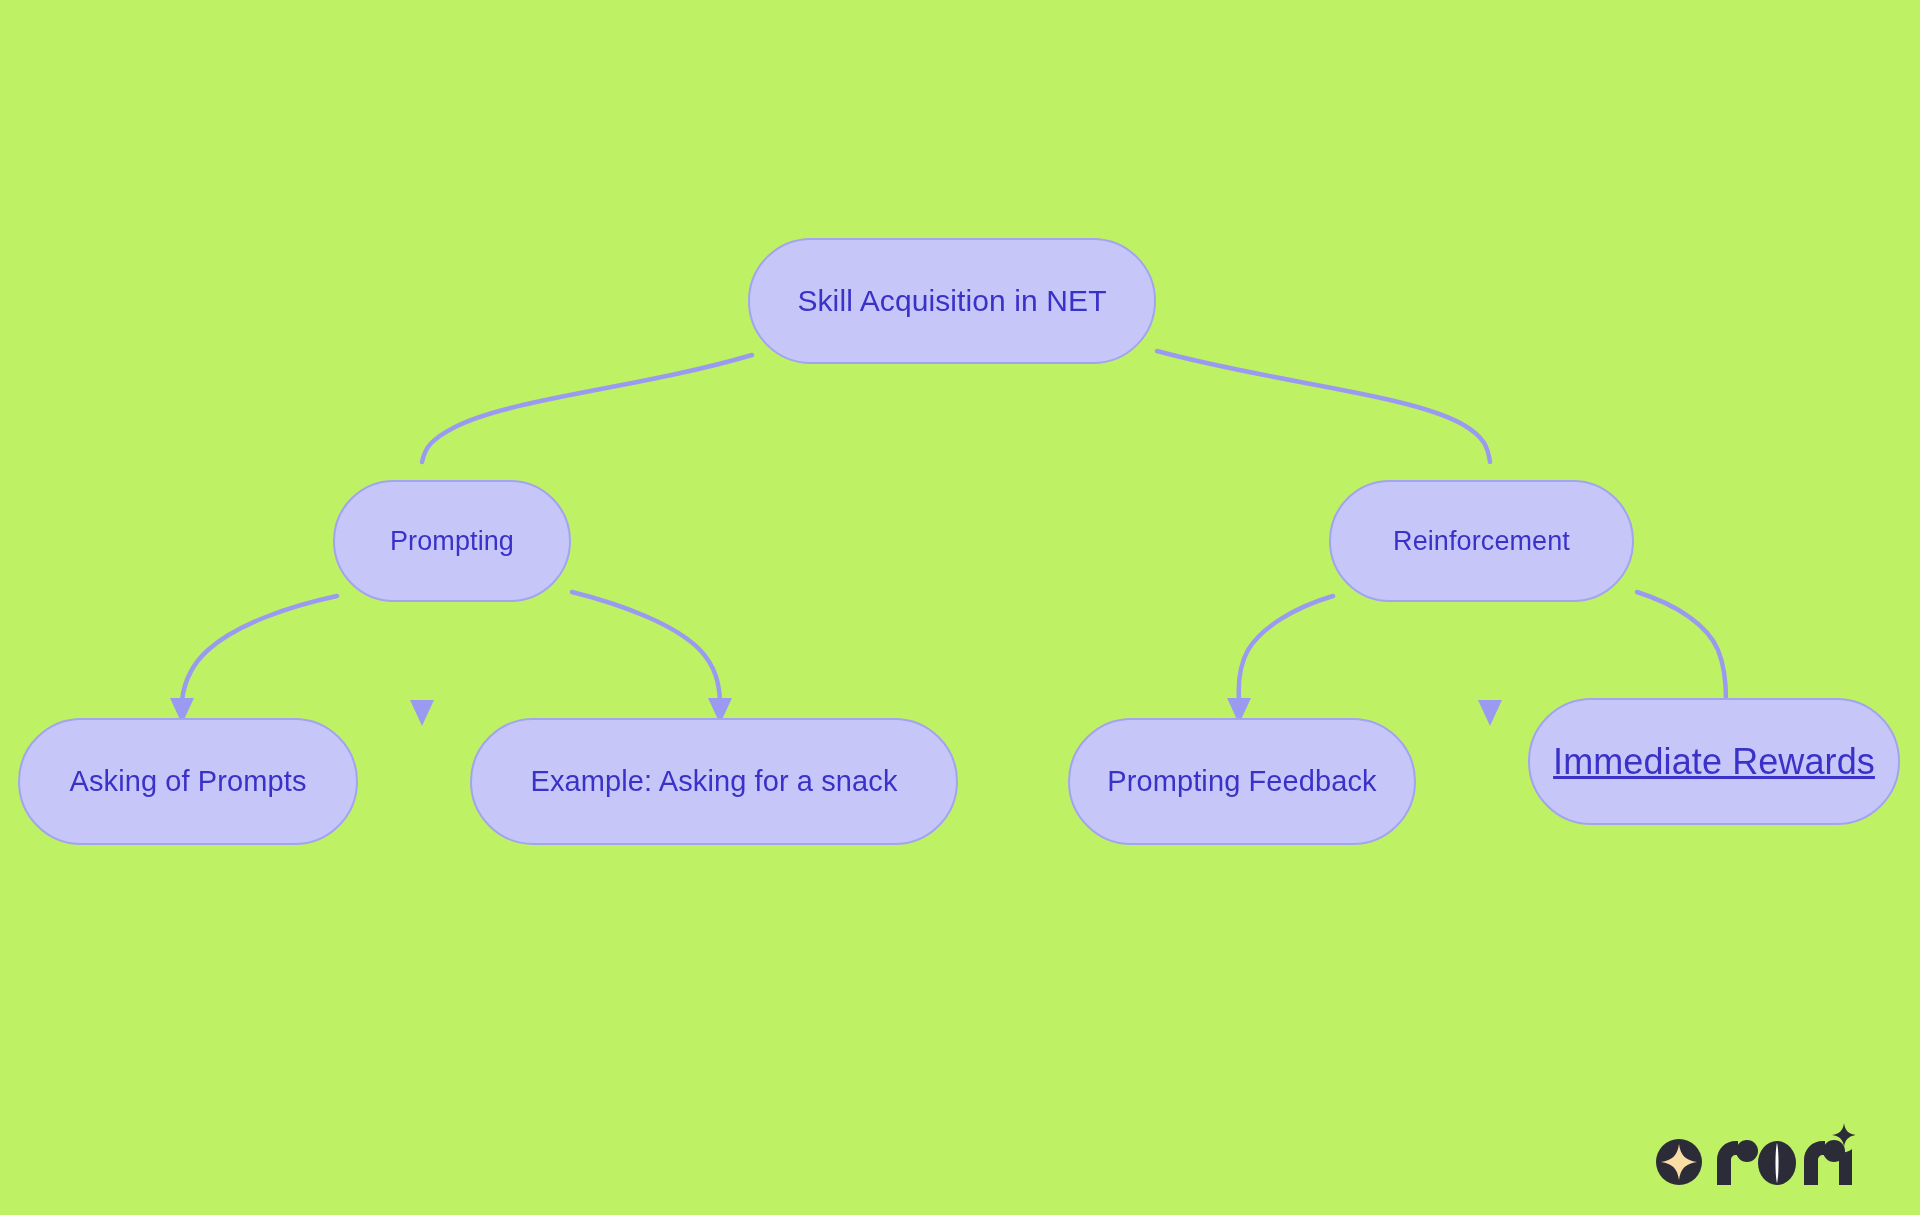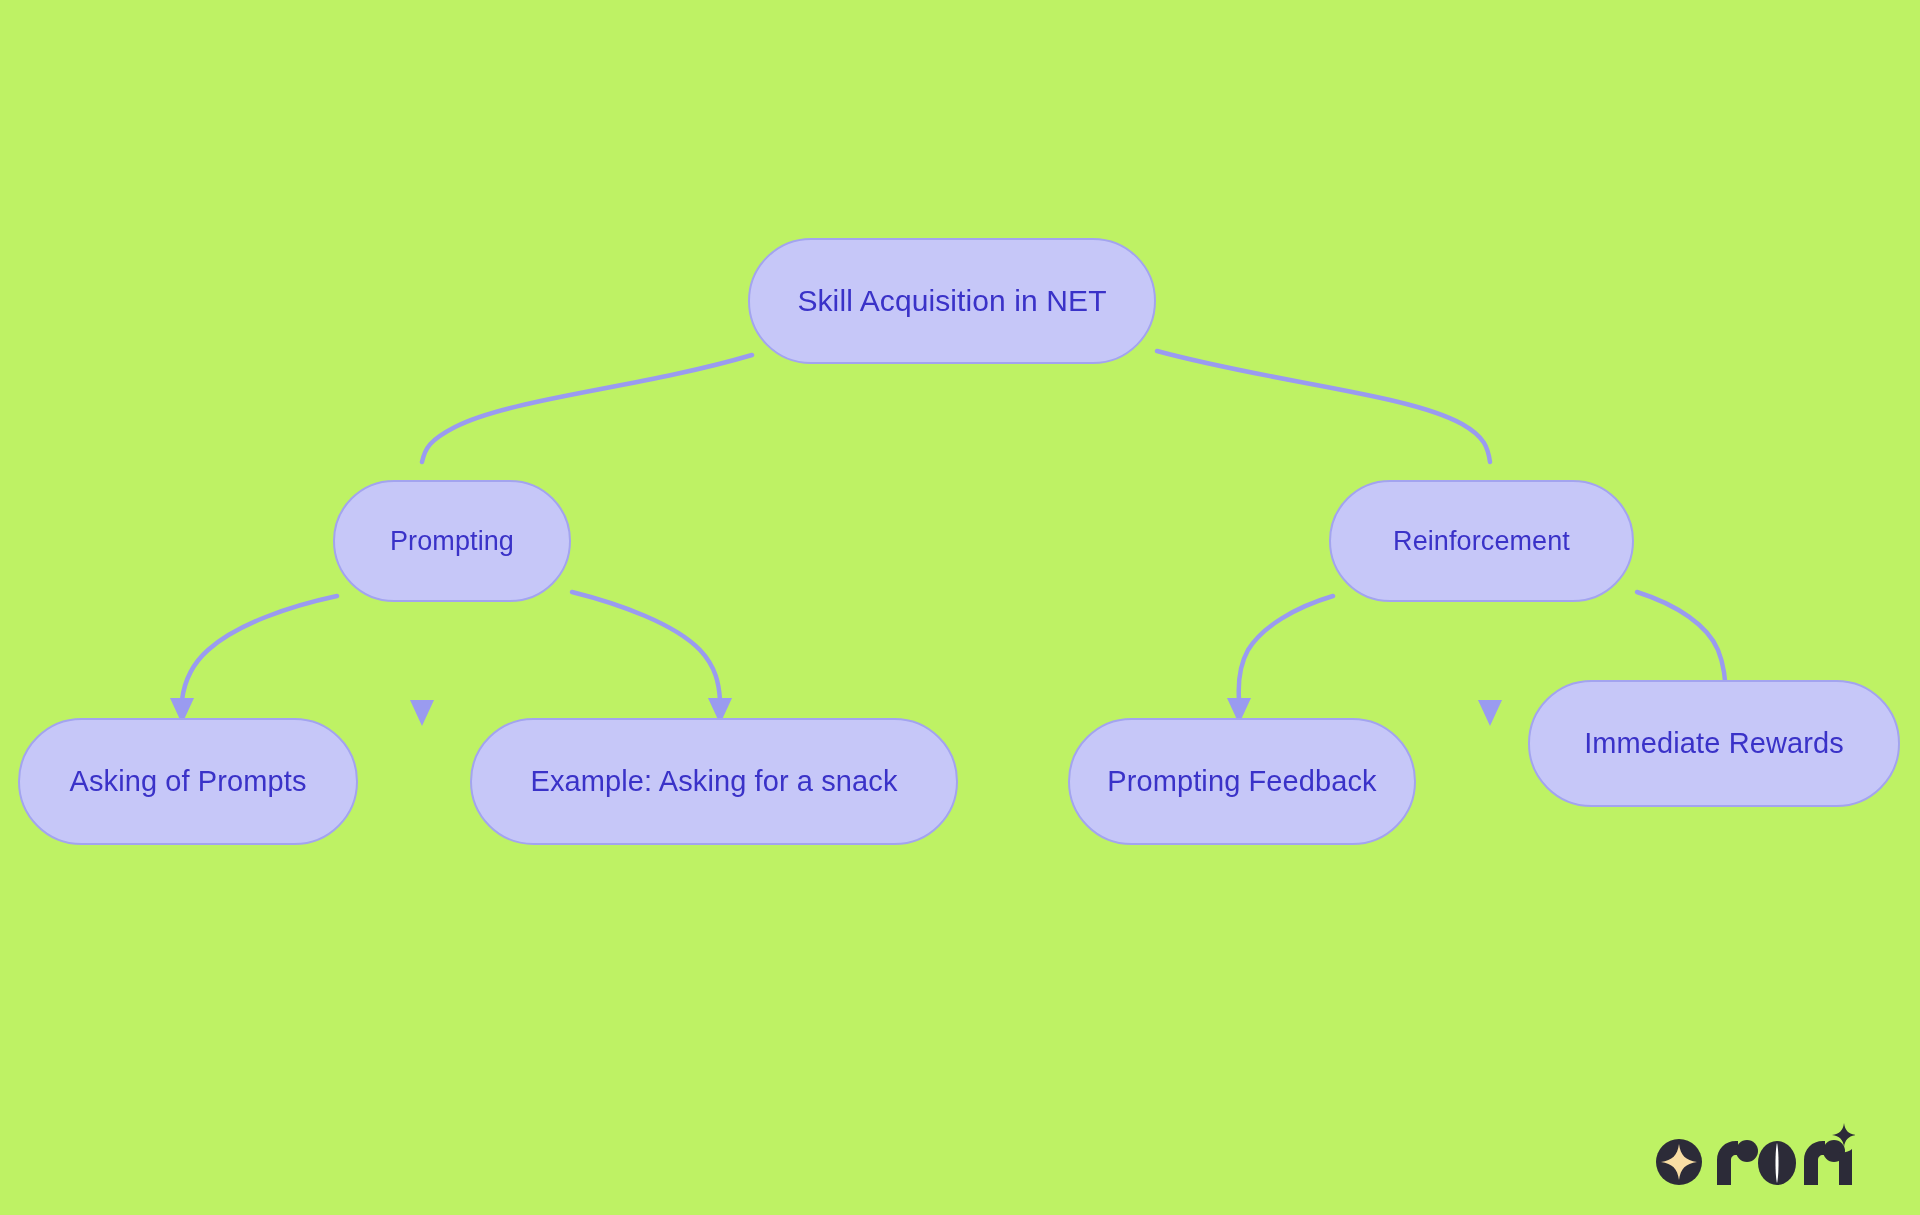--- a/index.html
+++ b/index.html
@@ -81,24 +81,25 @@
   }
   #node-positive-feedback {
     left: 1068px;
     top: 718px;
     width: 348px;
     height: 127px;
     font-size: 29px;
   }
   #node-immediate-rewards {
     left: 1528px;
-    top: 680px;
+    top: 698px;
     width: 372px;
     height: 127px;
-    font-size: 29px;
+    font-size: 36px;
+    text-decoration: underline;
   }
   #logo {
     position: absolute;
     left: 1655px;
     top: 1122px;
     width: 200px;
     height: 68px;
   }
 </style>
 </head>

